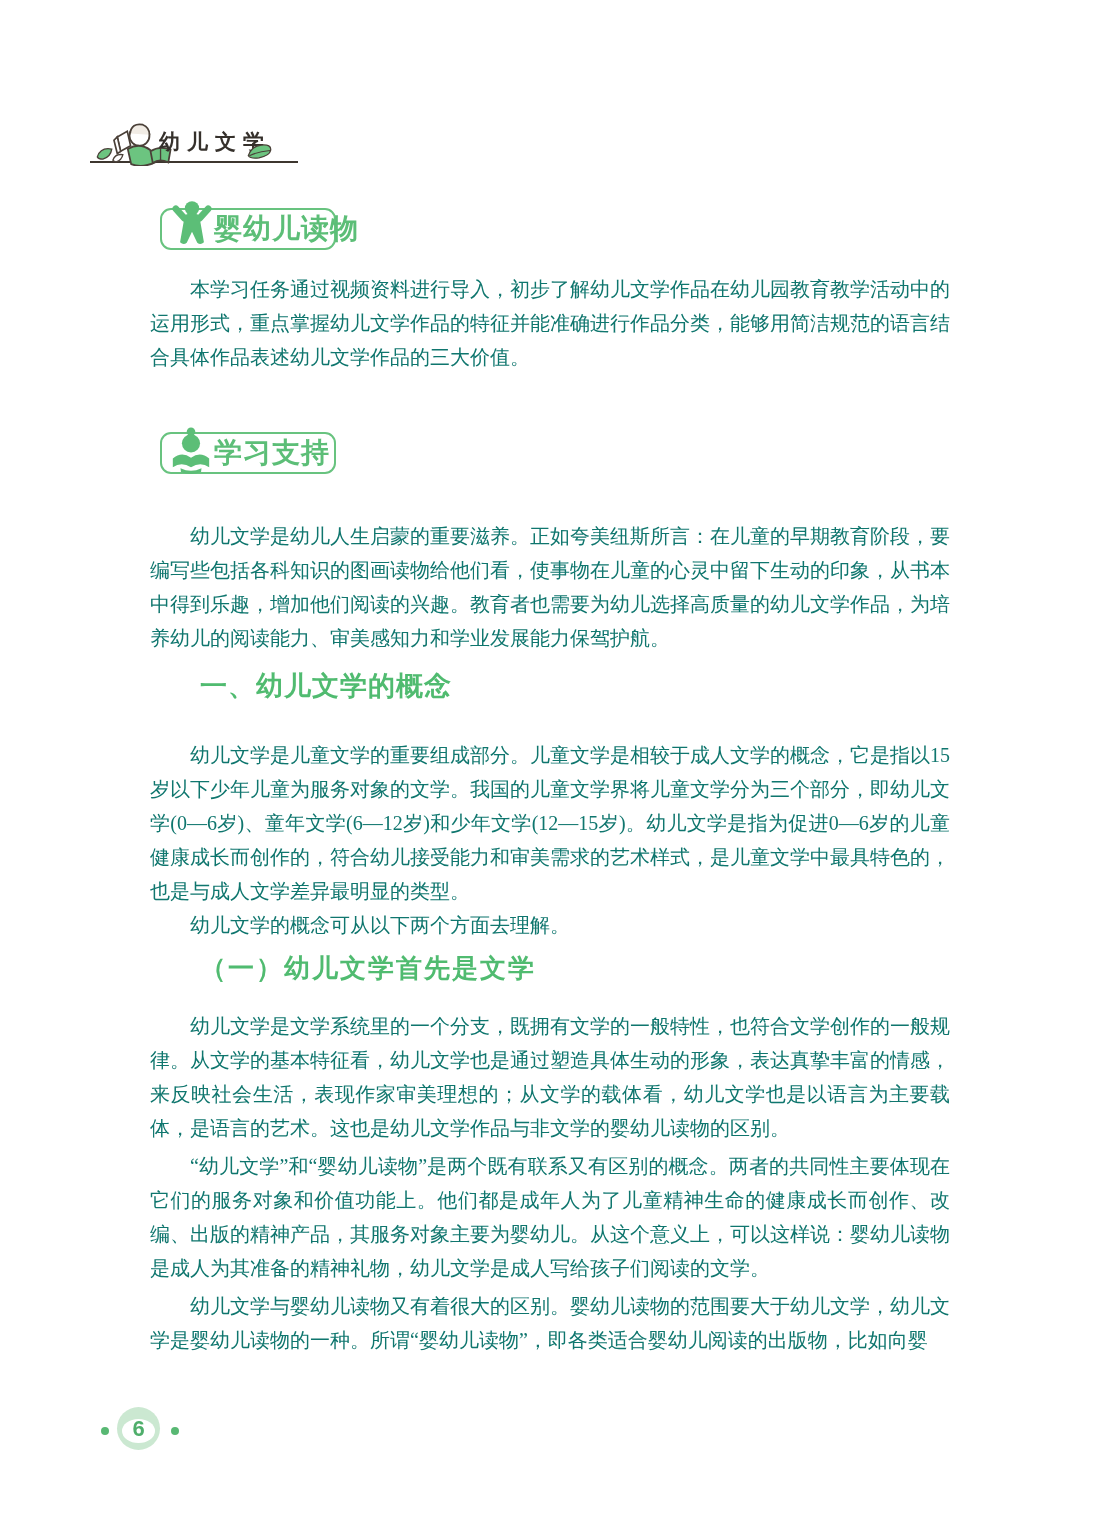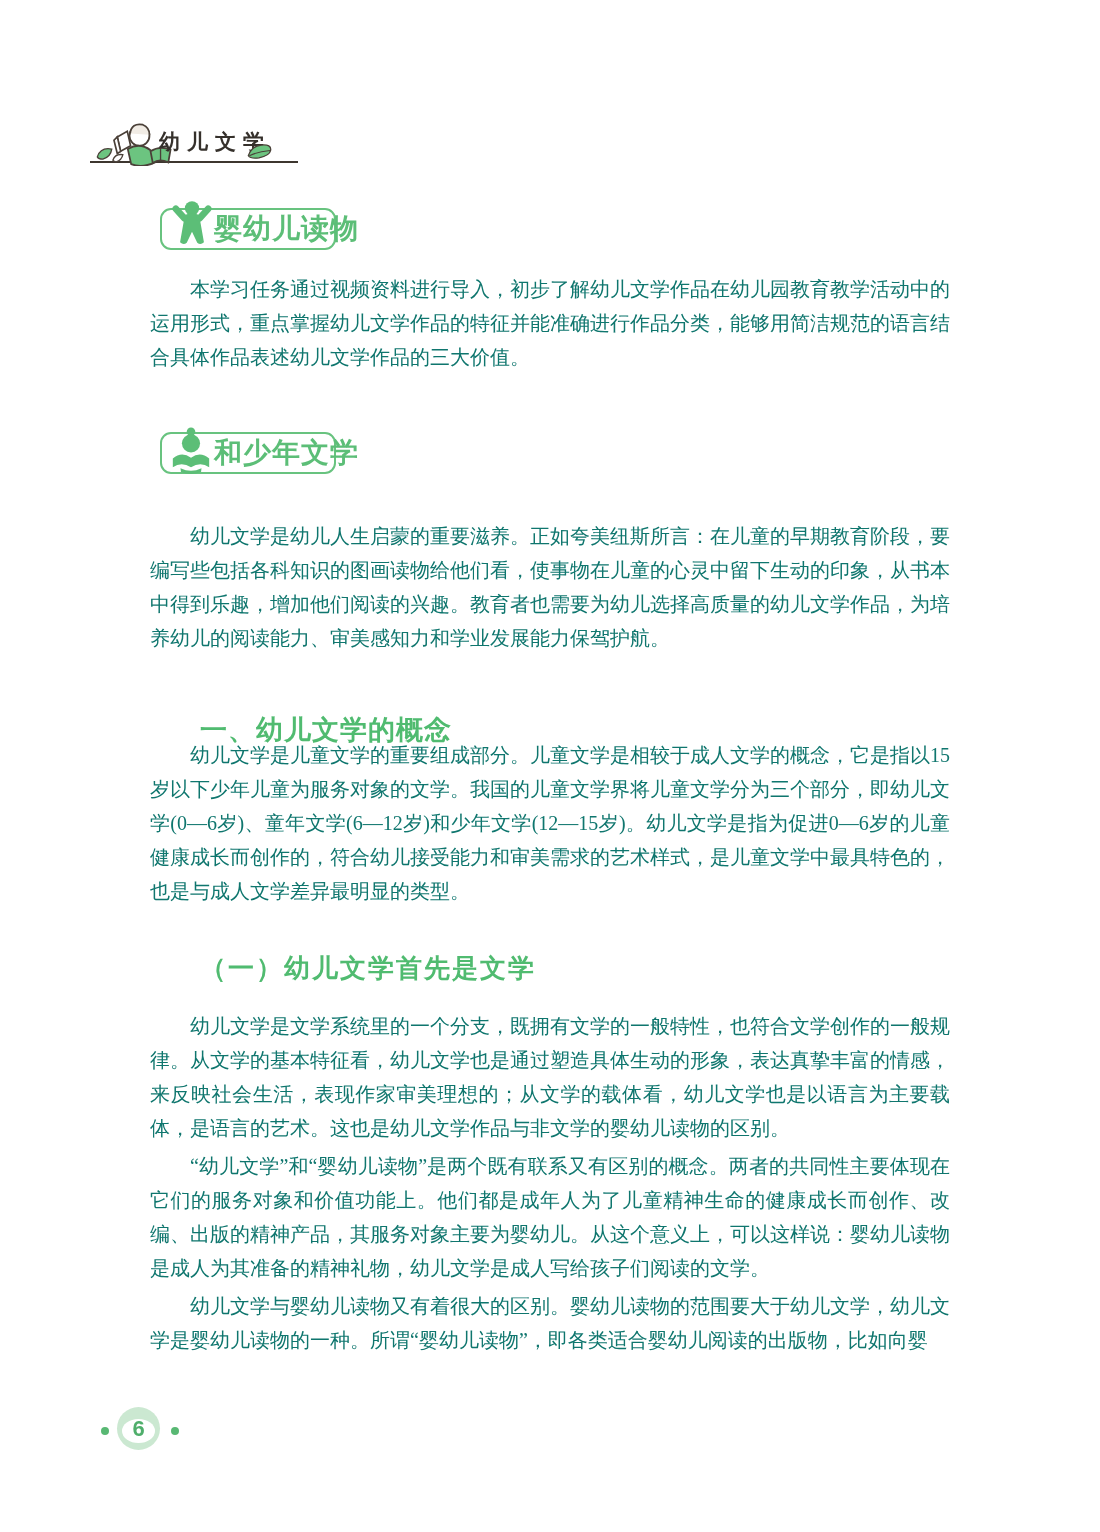--- a/index.html
+++ b/index.html
@@ -49,21 +49,21 @@
   .p-concept-1 { top:738px; }
   .p-concept-2 { top:908px; }
   .p-lit-1 { top:1009px; }
   .p-lit-2 { top:1149px; }
   .p-lit-3 { top:1289px; }
 
   
   .h-main {
     position:absolute; left:200px; top:668px; white-space:nowrap;
     font-family:"Liberation Sans","DejaVu Sans",sans-serif;
-    font-weight:bold; font-size:27px; color:#50bb70; letter-spacing:1px;margin-top:44px;
+    font-weight:bold; font-size:27px; color:#50bb70; letter-spacing:1px;
   }
   .h-sub {
     position:absolute; left:200px; top:951px; white-space:nowrap;
     font-family:"Liberation Serif","DejaVu Serif",serif;
     font-weight:bold; font-size:26px; color:#50bb70; letter-spacing:2px;
   }
 
   
   .pg-dot { position:absolute; width:8px; height:8px; border-radius:50%; background:#58b873; }
   .pg-dot-left { left:101px; top:1427px; }
@@ -130,28 +130,29 @@
     <span class="badge-icon">
       <svg width="44" height="50" viewBox="0 0 46 50">
         <g fill="#5cbe77">
           <circle cx="23" cy="6" r="4.5"></circle>
           <circle cx="23" cy="18" r="9.5"></circle>
           <path d="M4 34 Q13 26 23 33 Q33 26 42 34 L42 43 Q33 37 23 43 Q13 37 4 43 Z"></path>
           <path d="M12 44 Q23 49.5 34 44 L33.5 48 Q23 52 12.5 48 Z"></path>
         </g>
       </svg>
     </span>
-    <span class="badge-label">和少年文学</span>
+    <span class="badge-label">学习支持</span>
   </div>
 
   <p class="para indent p-support">幼儿文学是幼儿人生启蒙的重要滋养。正如夸美纽斯所言：在儿童的早期教育阶段，要编写些包括各科知识的图画读物给他们看，使事物在儿童的心灵中留下生动的印象，从书本中得到乐趣，增加他们阅读的兴趣。教育者也需要为幼儿选择高质量的幼儿文学作品，为培养幼儿的阅读能力、审美感知力和学业发展能力保驾护航。</p>
 
   <h2 class="h-main">一、幼儿文学的概念</h2>
 
   <p class="para indent p-concept-1">幼儿文学是儿童文学的重要组成部分。儿童文学是相较于成人文学的概念，它是指以15岁以下少年儿童为服务对象的文学。我国的儿童文学界将儿童文学分为三个部分，即幼儿文学(0—6岁)、童年文学(6—12岁)和少年文学(12—15岁)。幼儿文学是指为促进0—6岁的儿童健康成长而创作的，符合幼儿接受能力和审美需求的艺术样式，是儿童文学中最具特色的，也是与成人文学差异最明显的类型。</p>
+  <p class="para indent p-concept-2">幼儿文学的概念可从以下两个方面去理解。</p>
 
   <h3 class="h-sub">（一）幼儿文学首先是文学</h3>
 
   <p class="para indent p-lit-1">幼儿文学是文学系统里的一个分支，既拥有文学的一般特性，也符合文学创作的一般规律。从文学的基本特征看，幼儿文学也是通过塑造具体生动的形象，表达真挚丰富的情感，来反映社会生活，表现作家审美理想的；从文学的载体看，幼儿文学也是以语言为主要载体，是语言的艺术。这也是幼儿文学作品与非文学的婴幼儿读物的区别。</p>
   <p class="para indent p-lit-2">“幼儿文学”和“婴幼儿读物”是两个既有联系又有区别的概念。两者的共同性主要体现在它们的服务对象和价值功能上。他们都是成年人为了儿童精神生命的健康成长而创作、改编、出版的精神产品，其服务对象主要为婴幼儿。从这个意义上，可以这样说：婴幼儿读物是成人为其准备的精神礼物，幼儿文学是成人写给孩子们阅读的文学。</p>
   <p class="para indent p-lit-3">幼儿文学与婴幼儿读物又有着很大的区别。婴幼儿读物的范围要大于幼儿文学，幼儿文学是婴幼儿读物的一种。所谓“婴幼儿读物”，即各类适合婴幼儿阅读的出版物，比如向婴</p>
 
   <span class="pg-dot pg-dot-left"></span>
   <div class="pg-circle">
     <span class="pg-oval"></span>

